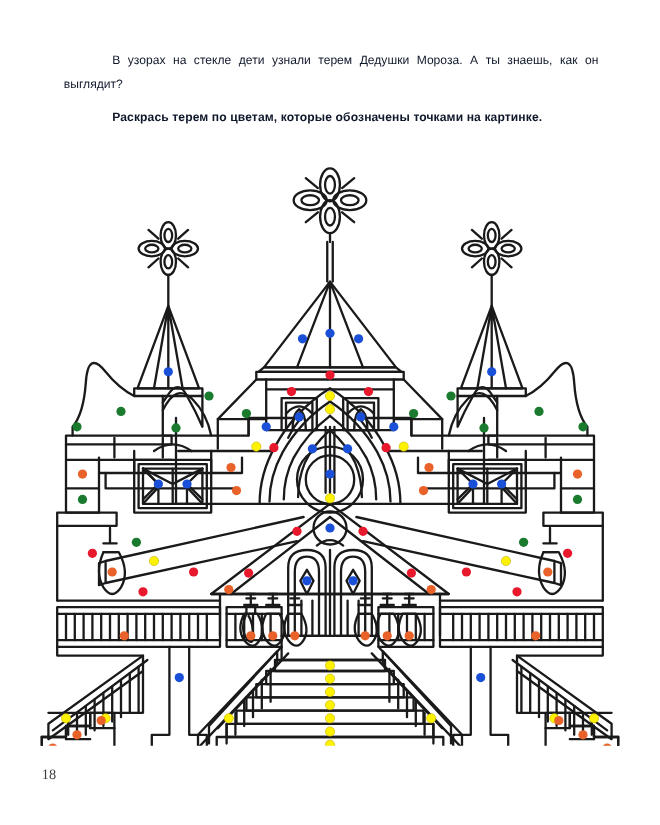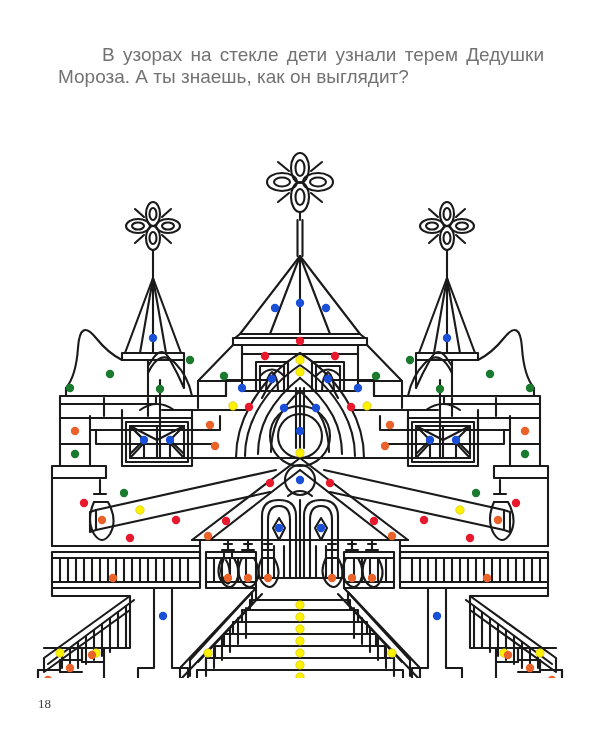--- a/index.html
+++ b/index.html
@@ -12,26 +12,26 @@
     overflow:hidden;
   }
   .page{position:absolute;inset:0;}
 
   
   .text-block{
     position:absolute;
     left:58px; top:44px; width:486px;
   }
   .para{
-    font-size:19px;
+    font-size:11px;
     line-height:22px;
     text-align:justify;
     text-justify:inter-word;
     margin:0;
-    color:#737373;
+    color:#0f172a;
   }
   .para.intro{ text-indent:44px; }
   .para.task{
     font-weight:bold;
     text-indent:44px;
     margin-top:8px;
     letter-spacing:.1px;
   }
 
   
@@ -51,20 +51,21 @@
   }
   .illustration svg{display:block;width:100%;height:100%;}
 </style>
 </head>
 <body>
 
 <div class="page">
 
   <div class="text-block">
     <p class="para intro">В узорах на стекле дети узнали терем Дедушки Мороза. А ты знаешь, как он выглядит?</p>
+    <p class="para task">Раскрась терем по цветам, которые обозначены точками на картинке.</p>
   </div>
 
   <div class="page-number">18</div>
 
   <div class="illustration">
     <svg viewBox="0 0 540 530" xmlns="http://www.w3.org/2000/svg">
       <g id="lines" fill="none" stroke="#1a1a1a" stroke-width="2.1" stroke-linejoin="round" stroke-linecap="round">
 
         <g>
           <ellipse cx="270" cy="20" rx="9" ry="15"></ellipse>

